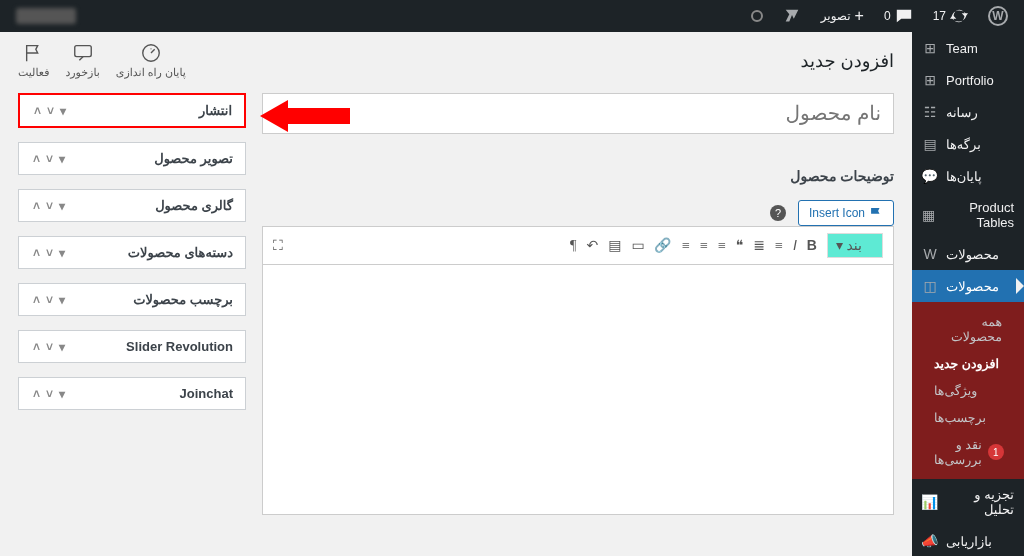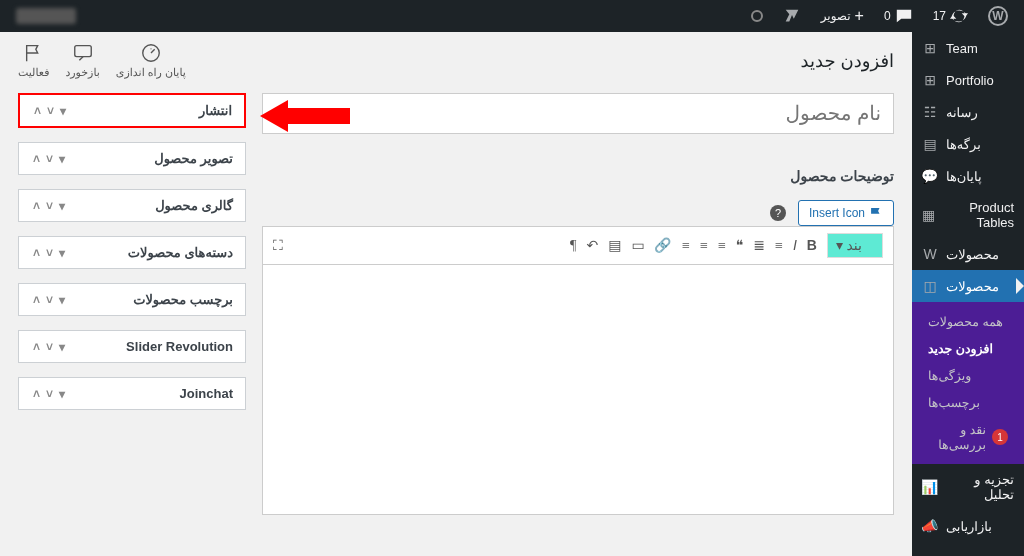--- a/index.html
+++ b/index.html
@@ -10,21 +10,21 @@
 .adminbar-item { display: flex; align-items: center; gap: 4px; padding: 0 8px; cursor: pointer; height: 32px; }
 .blurred { filter: blur(2px); background: #555; color: #555; border-radius: 3px; padding: 0 16px; width: 60px; height: 16px; }
 .adminbar svg { width: 18px; height: 18px; }
 
 .layout { display: flex; min-height: calc(100vh - 32px); }
 
 .sidebar { width: 112px; background: #1d2327; color: #f0f0f1; flex-shrink: 0; font-size: 13px; }
 .menu-item { display: flex; align-items: center; justify-content: flex-end; gap: 8px; padding: 8px 10px; cursor: pointer; text-align: right; }
 .menu-item.active { background: #2271b1; color: #fff; position: relative; }
 .menu-item.active::before { content: ""; position: absolute; right: -8px; top: 50%; transform: translateY(-50%); border: 8px solid transparent; border-left-color: #f1f1f1; }
-.submenu { background: #4c1d95; padding: 6px 4px; }
+.submenu { background: #7f1d1d; padding: 6px 10px; }
 .submenu-item { padding: 6px 12px; color: #c3c4c7; cursor: pointer; text-align: right; font-size: 12.5px; display: flex; justify-content: flex-end; align-items: center; gap: 6px;}
 .submenu-item.current { color: #fff; font-weight: 600; }
 .count-badge { background: #d63638; color: #fff; border-radius: 50%; min-width: 16px; height: 16px; display: inline-flex; align-items: center; justify-content: center; font-size: 10px; padding: 0 4px;}
 .menu-icon { width: 16px; height: 16px; display: inline-flex; align-items: center; justify-content: center; color: #a7aaad; font-size: 14px;}
 
 .content { flex: 1; padding: 0 18px 18px; direction: rtl; }
 
 .header-row { display: flex; align-items: center; justify-content: space-between; padding: 10px 0 14px; }
 .header-row h1 { font-size: 18px; font-weight: 400; color: #1d2327; }
 

